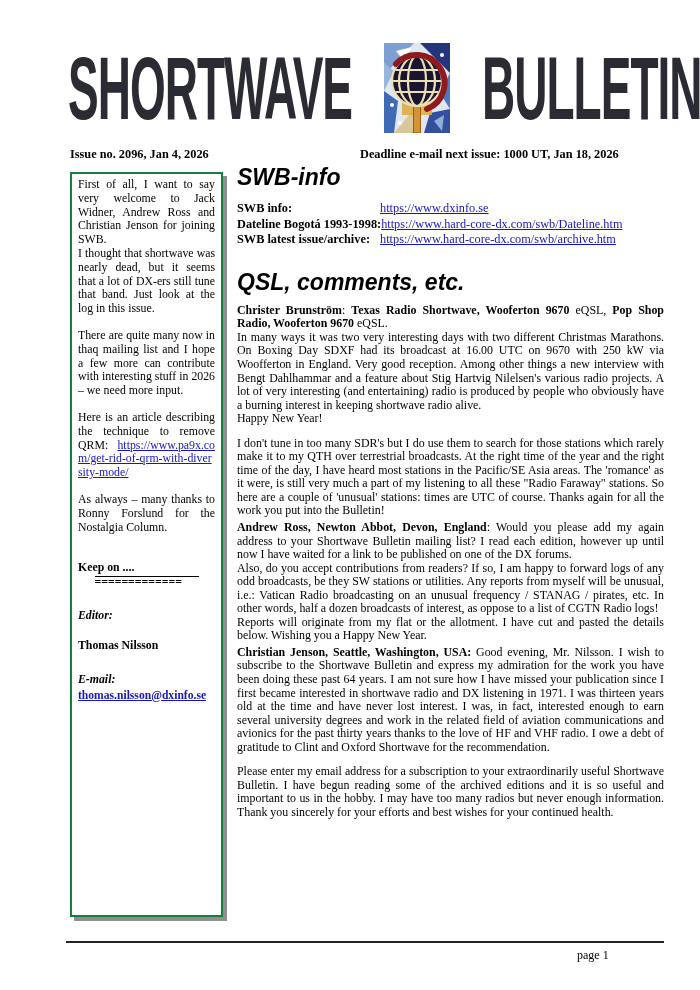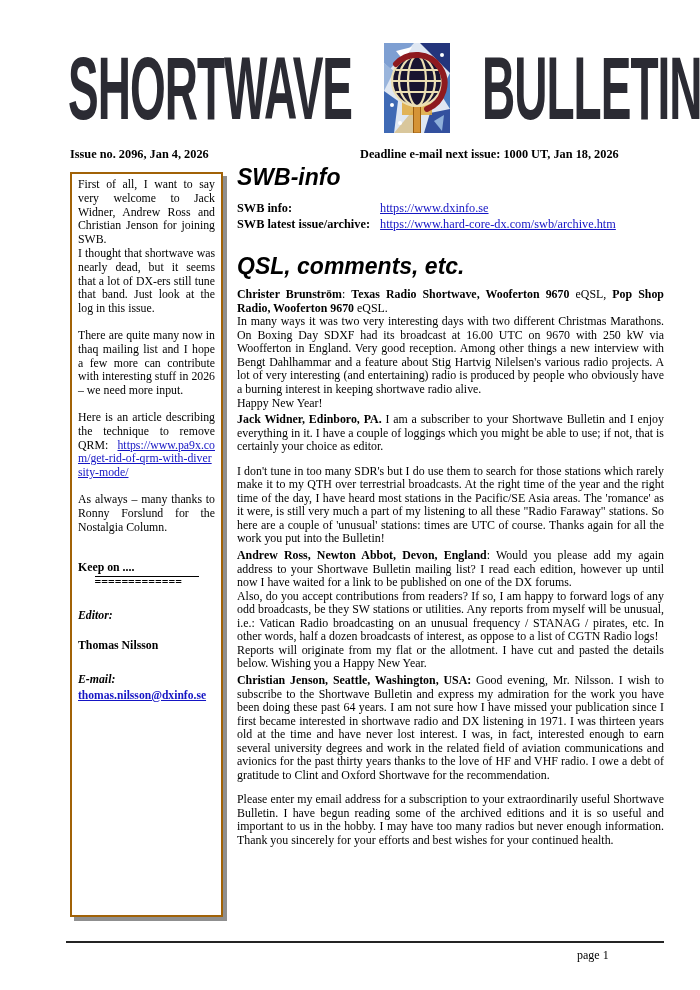--- a/index.html
+++ b/index.html
@@ -13,21 +13,21 @@
              letter-spacing:-1px;color:#2b2b33;transform:scaleY(1.95);transform-origin:center;
              white-space:nowrap;}
   .logo{width:66px;height:90px;flex:0 0 auto;}
 
   
   .issue{position:absolute;left:70px;top:147px;font-weight:bold;font-size:12.3px;}
   .deadline{position:absolute;left:360px;top:147px;font-weight:bold;font-size:12.3px;}
 
   
   .sidebar{position:absolute;left:70px;top:172px;width:153px;height:745px;box-sizing:border-box;
-           border:2px solid #a16207;box-shadow:4px 4px 0 #8f8f8f;background:#fff;
+           border:2px solid #15803d;box-shadow:4px 4px 0 #8f8f8f;background:#fff;
            padding:4px 6px;font-size:11.8px;line-height:13.8px;text-align:justify;}
   .side-p{margin:0;}
   .side-p.gap{margin-top:13px;}
   .side-link{color:#1515c4;text-decoration:underline;word-break:break-all;}
   .side-center{text-align:left;font-weight:bold;}
   .keep{margin-top:27px;}
   .sep{width:104px;margin:1px auto 0;border-top:1px solid #000;line-height:10px;
        letter-spacing:0;font-weight:bold;}
   .ed-label{margin-top:22px;font-style:italic;}
   .ed-name{margin-top:16px;}
@@ -107,31 +107,31 @@
       <div class="ed-name">Thomas Nilsson</div>
       <div class="em-label">E-mail:</div>
       <a class="em-link" href="#">thomas.nilsson@dxinfo.se</a>
     </div>
   </aside>
 
   <main class="main">
     <h1 class="h-big">SWB-info</h1>
     <div id="info-rows">
         <div class="info-row"><span class="info-label">SWB info:</span><a class="info-link" href="#">https://www.dxinfo.se</a></div>
+        <div class="info-row"><span class="info-label">Dateline Bogotá 1993-1998:</span><a class="info-link" href="#">https://www.hard-core-dx.com/swb/Dateline.htm</a></div>
         <div class="info-row"><span class="info-label">SWB latest issue/archive:</span><a class="info-link" href="#">https://www.hard-core-dx.com/swb/archive.htm</a></div>
       </div>
     <h1 class="h-big qsl-h">QSL, comments, etc.</h1>
     <div id="qsl-entries">
         <div class="entry">
           <div class="blk"><span class="bseg">Christer Brunström</span><span>: </span><span class="bseg">Texas Radio Shortwave, Wooferton 9670 </span><span>eQSL, </span><span class="bseg">Pop Shop Radio, Wooferton 9670 </span><span>eQSL.</span></div>
           <div class="blk"><span>In many ways it was two very interesting days with two different Christmas Marathons. On Boxing Day SDXF had its broadcast at 16.00 UTC on 9670 with 250 kW via Woofferton in England. Very good reception. Among other things a new interview with Bengt Dahlhammar and a feature about Stig Hartvig Nilelsen's various radio projects. A lot of very interesting (and entertaining) radio is produced by people who obviously have a burning interest in keeping shortwave radio alive.</span></div>
           <div class="blk"><span>Happy New Year!</span></div>
         </div>
         <div class="entry">
-          <div class="blk"><span class="bseg">Jack Widner, Edinboro, PA.</span><span> I am a subscriber to your Shortwave Bulletin and I enjoy everything in it. I have a couple of loggings which you might be able to use; if not, that is certainly your choice as editor.</span></div>
           <div class="blk gap"><span>I don't tune in too many SDR's but I do use them to search for those stations which rarely make it to my QTH over terrestrial broadcasts.  At the right time of the year and the right time of the day, I have heard most stations in the Pacific/SE Asia areas.  The 'romance' as it were, is still very much a part of my listening to all these "Radio Faraway" stations.  So here are a couple of 'unusual' stations: times are UTC of course. Thanks again for all the work you put into the Bulletin!</span></div>
         </div>
         <div class="entry">
           <div class="blk"><span class="bseg">Andrew Ross, Newton Abbot, Devon, England</span><span>: Would you please add my again address to your Shortwave Bulletin mailing list?  I read each edition, however up until now I have waited for a link to be published on one of the DX forums.</span></div>
           <div class="blk"><span>Also, do you accept contributions from readers?  If so, I am happy to forward logs of any odd broadcasts, be they SW stations or utilities.  Any reports from myself will be unusual, i.e.: Vatican Radio broadcasting on an unusual frequency /  STANAG / pirates, etc.  In other words, half a dozen broadcasts of interest, as oppose to a list of CGTN Radio logs!</span></div>
           <div class="blk"><span>Reports will originate from my flat or the allotment.  I have cut and pasted the details below. Wishing you a Happy New Year.</span></div>
         </div>
         <div class="entry">
           <div class="blk"><span class="bseg">Christian Jenson, Seattle, Washington, USA:</span><span> Good evening, Mr. Nilsson.  I wish to subscribe to the Shortwave Bulletin and express my admiration for the work you have been doing these past 64 years.  I am not sure how I have missed your publication since I first became interested in shortwave radio and DX listening in 1971.  I was thirteen years old at the time and have never lost interest. I was, in fact, interested enough to earn several university degrees and work in the related field of aviation communications and avionics for the past thirty years thanks to the love of HF and VHF radio.  I owe a debt of gratitude to Clint and Oxford Shortwave for the recommendation.</span></div>
           <div class="blk gap"><span>Please enter my email address for a subscription to your extraordinarily useful Shortwave Bulletin.  I have begun reading some of the archived editions and it is so useful and important to us in the hobby.  I may have too many radios but never enough information. Thank you sincerely for your efforts and best wishes for your continued health.</span></div>

